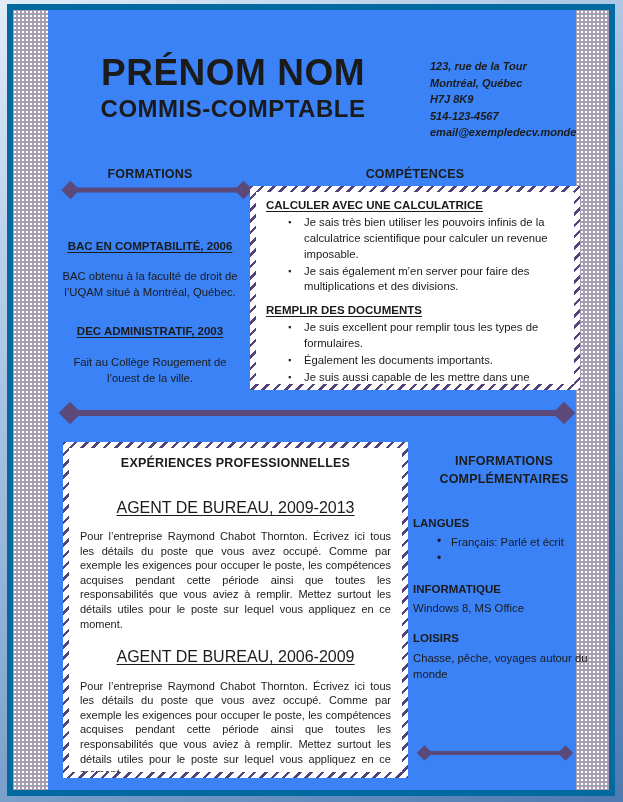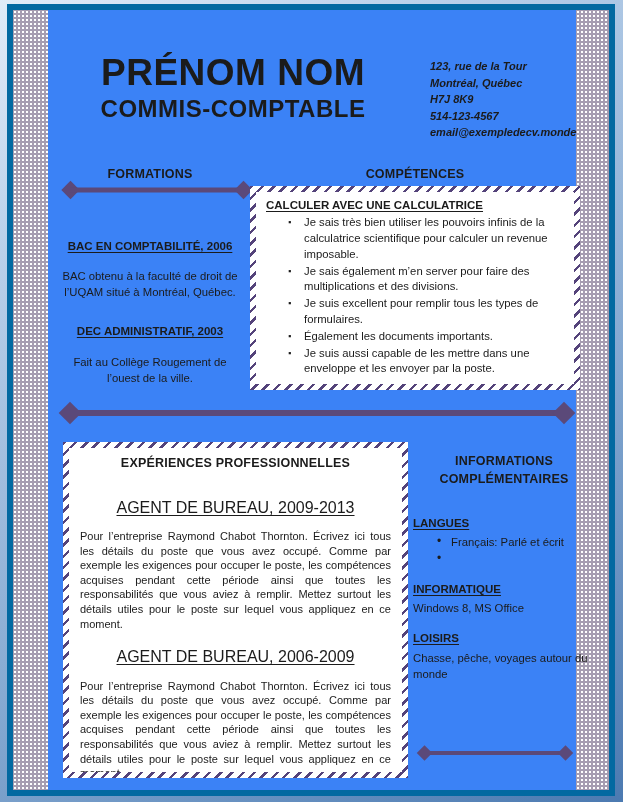--- a/index.html
+++ b/index.html
@@ -69,21 +69,21 @@
   .exp-inner { padding:7px 11px; font-size:11px; line-height:1.33; }
   .exp-title { font-size:12.5px; font-weight:700; text-align:center; margin-bottom:25px; letter-spacing:0.2px; }
   .e-head { font-size:16px; font-weight:400; text-decoration:underline; text-underline-offset:2px;
             text-align:center; margin-bottom:11px; }
   .e-body { text-align:justify; margin-bottom:15px; }
 
   
   .infos { position:absolute; left:400px; top:443px; width:182px; font-size:11.3px; line-height:1.42; }
   .infos .head { font-size:12.5px; font-weight:700; text-align:center; line-height:1.4;
                  margin-bottom:27px; letter-spacing:0.2px; }
-  .i-title { font-weight:700; text-decoration:underline; text-underline-offset:2px;
+  .i-title { font-weight:700; text-underline-offset:2px;
              font-size:11.5px; margin-bottom:3px; }
   .i-gap { margin-top:14px; }
   .infos .bullet-row .marker { margin-left:24px; width:14px; }
 </style>
 </head>
 <body>
 
 <div class="page">
 
   <div class="band left"></div>
@@ -122,20 +122,21 @@
     <div class="inner comp-inner">
       <div class="g-title">CALCULER AVEC UNE CALCULATRICE</div>
       <div class="bullet-row">
         <span class="marker">▪</span>
         <span class="btxt">Je sais très bien utiliser les pouvoirs  infinis de la calculatrice scientifique pour calculer un revenue imposable.</span>
       </div>
       <div class="bullet-row">
         <span class="marker">▪</span>
         <span class="btxt">Je sais également m’en server pour faire des multiplications et des divisions.</span>
       </div>
+      <div class="g-title mt">REMPLIR DES DOCUMENTS</div>
       <div class="bullet-row">
         <span class="marker">▪</span>
         <span class="btxt">Je suis excellent pour remplir tous les types de formulaires.</span>
       </div>
       <div class="bullet-row">
         <span class="marker">▪</span>
         <span class="btxt">Également les documents importants.</span>
       </div>
       <div class="bullet-row">
         <span class="marker">▪</span>

